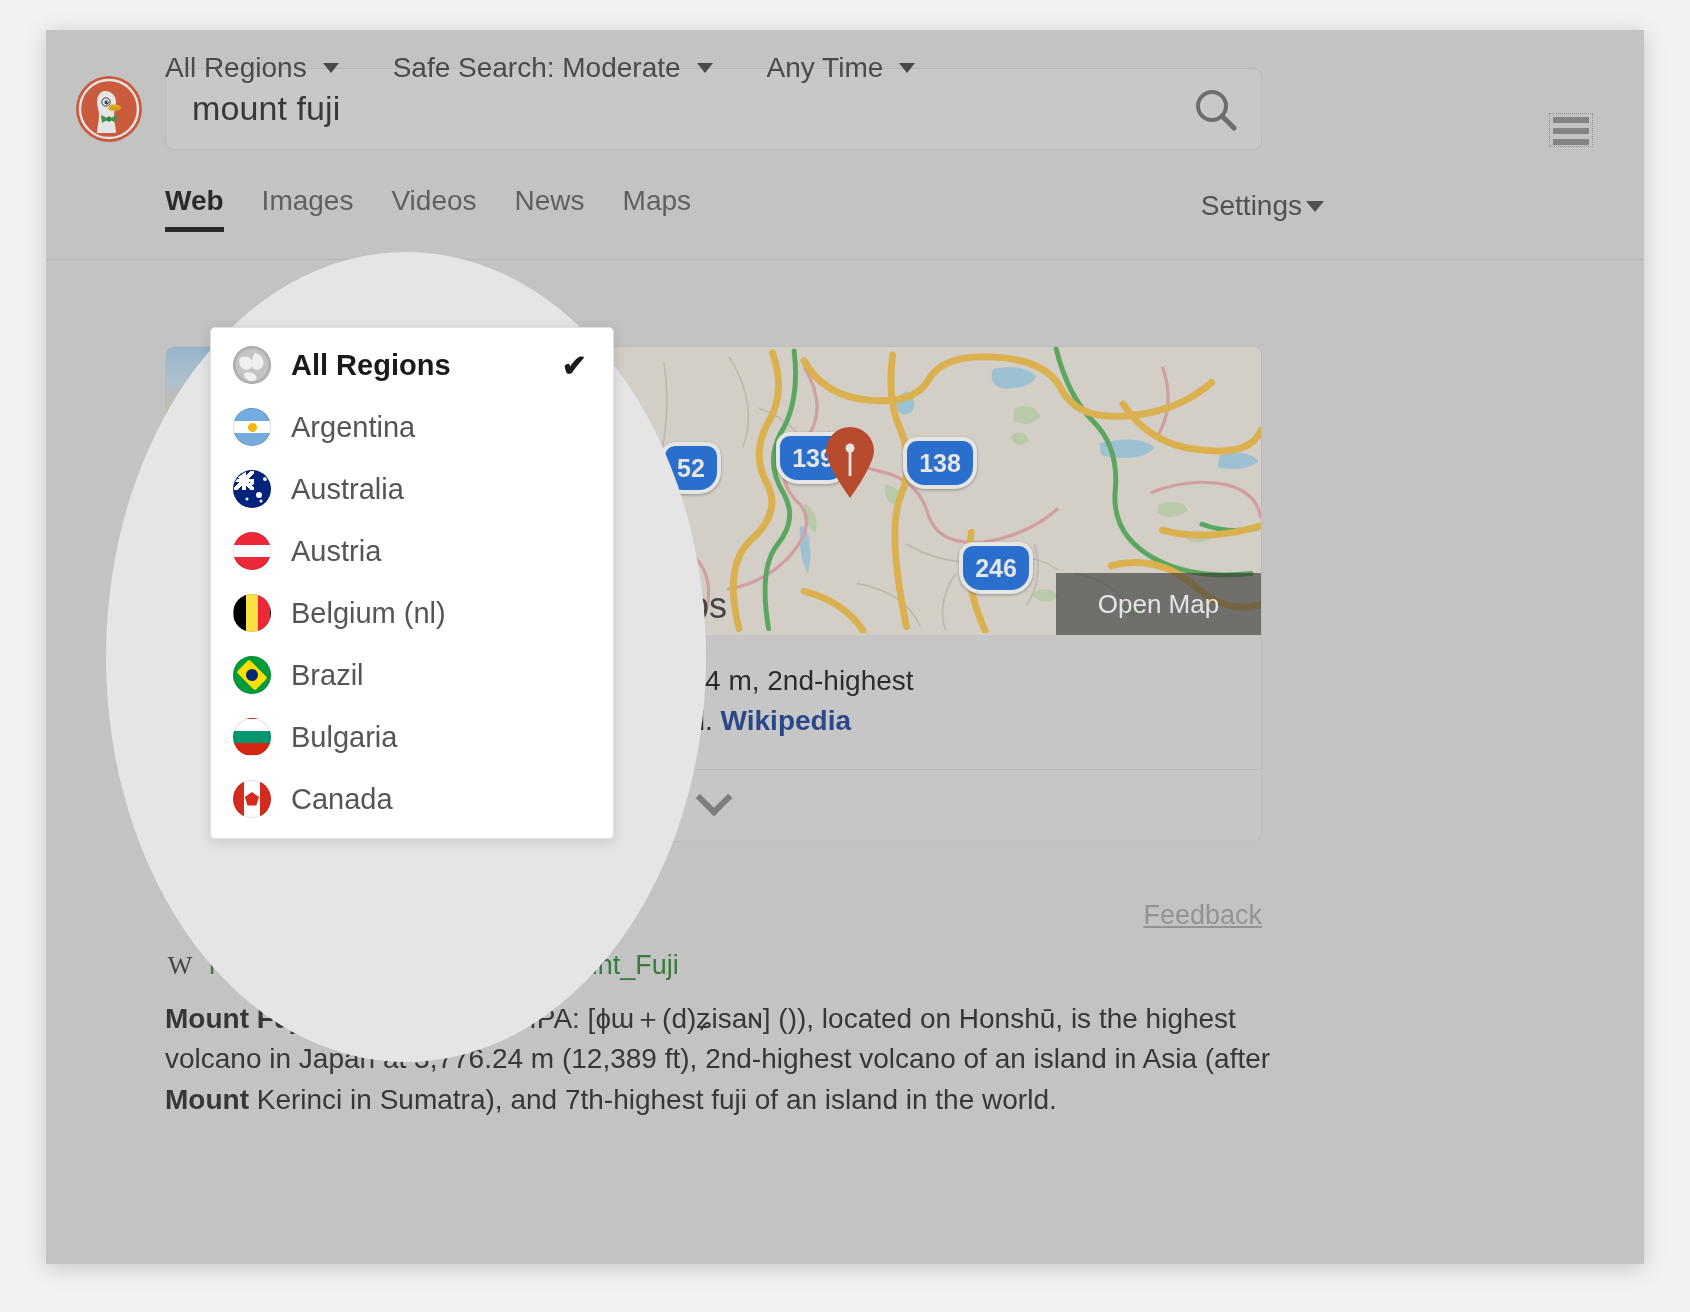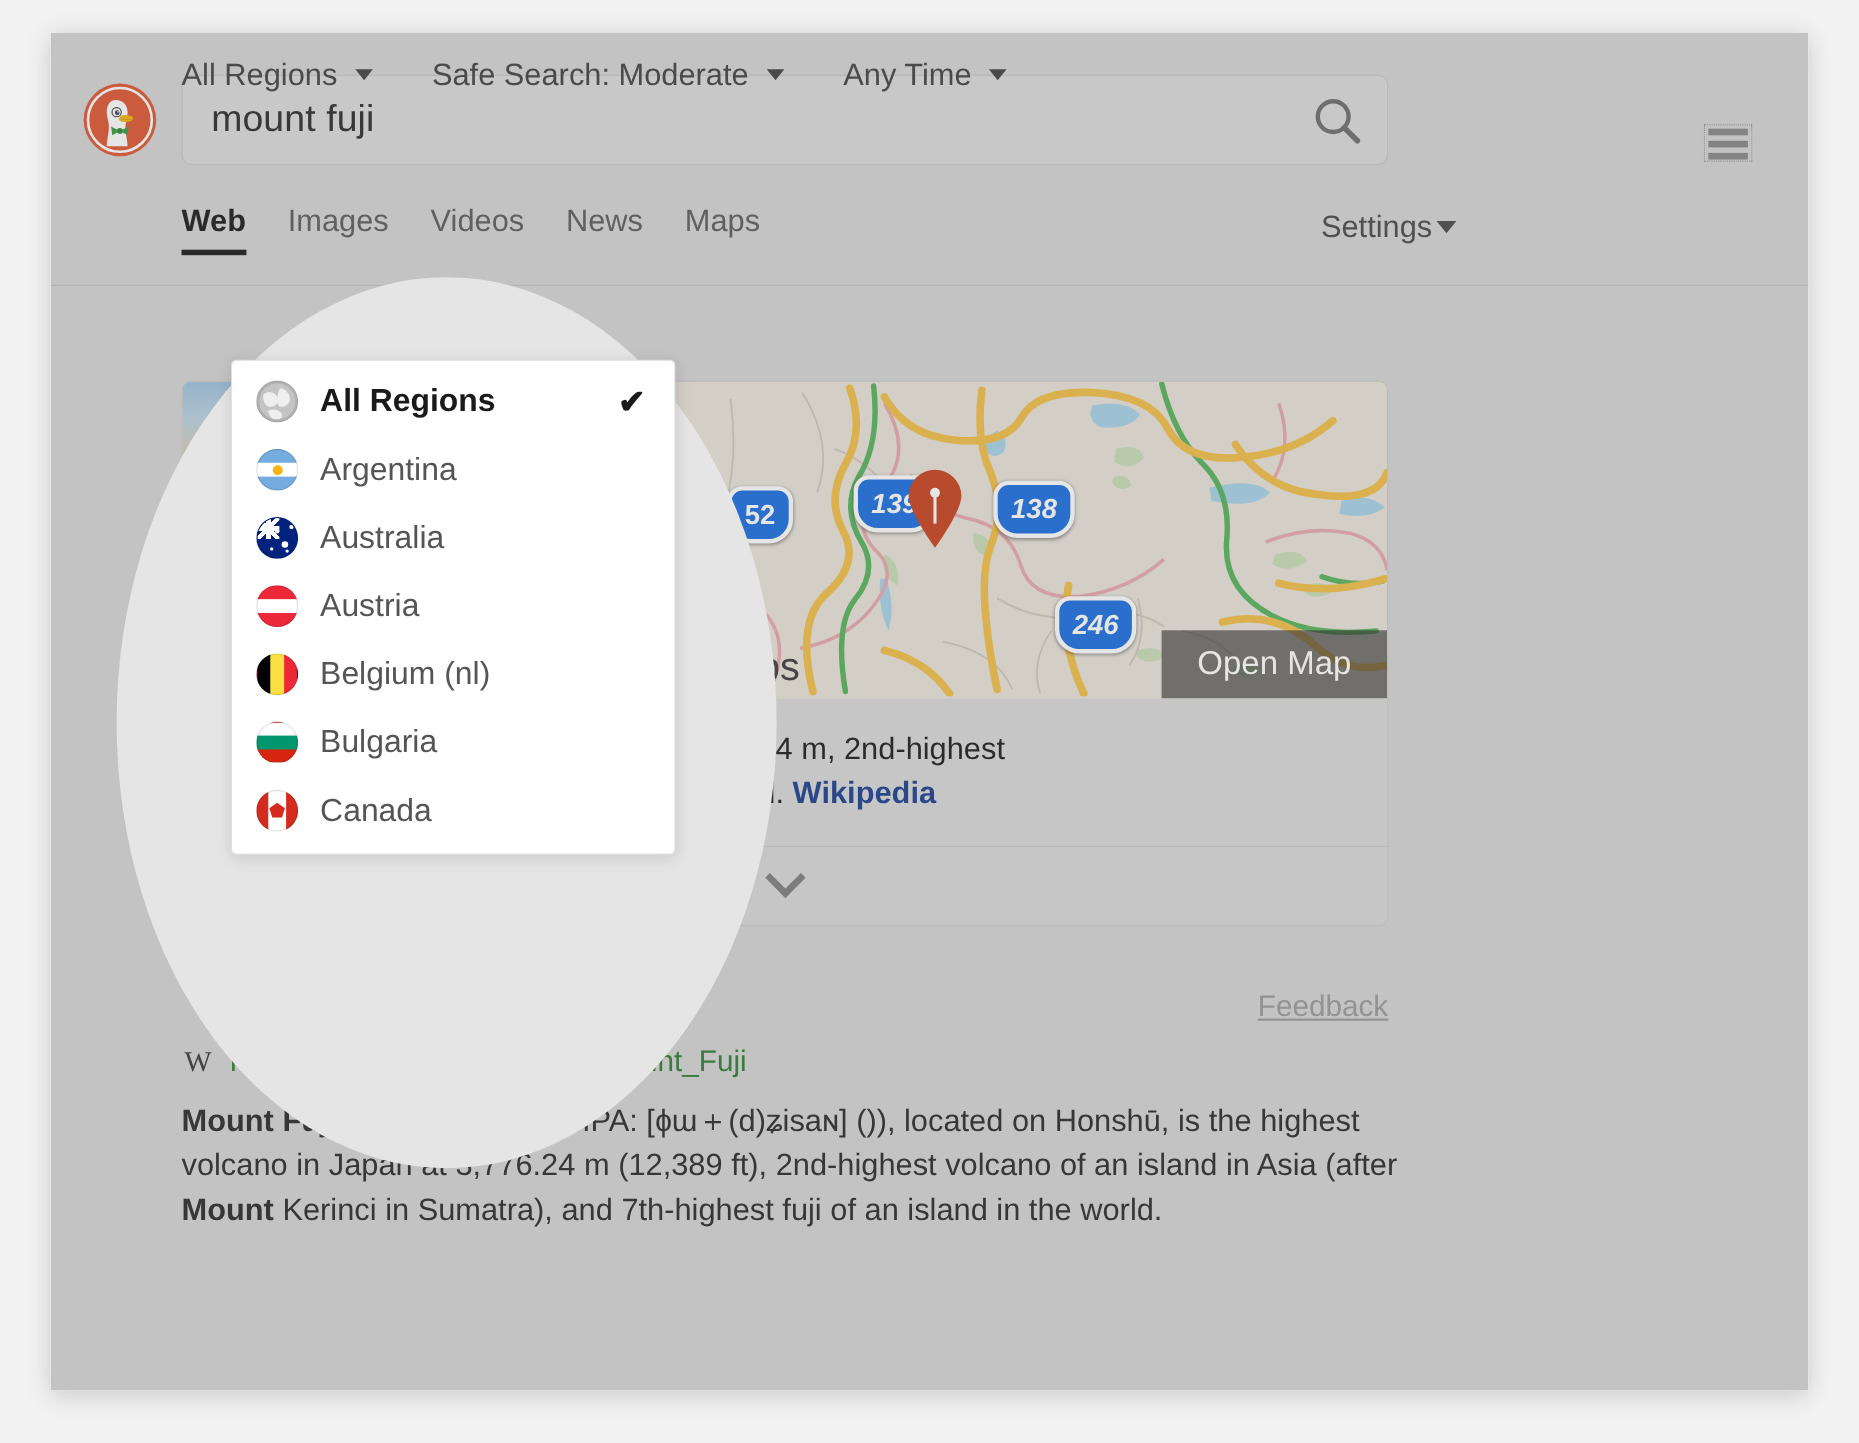--- a/index.html
+++ b/index.html
@@ -263,21 +263,21 @@
     border: 4px solid #ffffff;
     border-radius: 14px 14px 22px 22px;
     display: flex;
     align-items: center;
     justify-content: center;
     color: #ffffff;
     font-size: 25px;
     font-weight: bold;
     box-shadow: 0 1px 3px rgba(0,0,0,.35);
   }
-  .shield.wide { width: 74px; font-style: italic; }
+  .shield.wide { width: 74px; }
   .map-pin {
     position: absolute;
     width: 54px; height: 74px;
   }
   .maps-attr {
     position: absolute;
     left: 22px;
     bottom: 8px;
     display: flex;
     align-items: center;
@@ -288,21 +288,21 @@
   }
   .apple-glyph { font-size: 34px; line-height: 1; color: #3c3c3c; }
   .open-map {
     position: absolute;
     right: 0;
     bottom: 0;
     width: 205px;
     height: 62px;
     background: rgba(40,40,40,0.62);
     color: #ffffff;
-    font-size: 30px;
+    font-size: 26px;
     display: flex;
     align-items: center;
     justify-content: center;
   }
 
   .ib-desc {
     padding: 26px 30px 28px 30px;
     font-size: 28px;
     line-height: 1.42;
     color: #1d1d1d;
@@ -691,20 +691,24 @@
         <span class="rd-flag fl-at"></span>
         <span class="rd-label">Austria</span>
       </div>
 
 
       <div class="rd-item">
         <span class="rd-flag fl-be"></span>
         <span class="rd-label">Belgium (nl)</span>
       </div>
 
+      <div class="rd-item">
+        <span class="rd-flag fl-br"></span>
+        <span class="rd-label">Brazil</span>
+      </div>
 
       <div class="rd-item">
         <span class="rd-flag fl-bg"></span>
         <span class="rd-label">Bulgaria</span>
       </div>
 
       <div class="rd-item">
         <span class="rd-flag fl-ca"></span>
         <span class="rd-label">Canada</span>
       </div>

